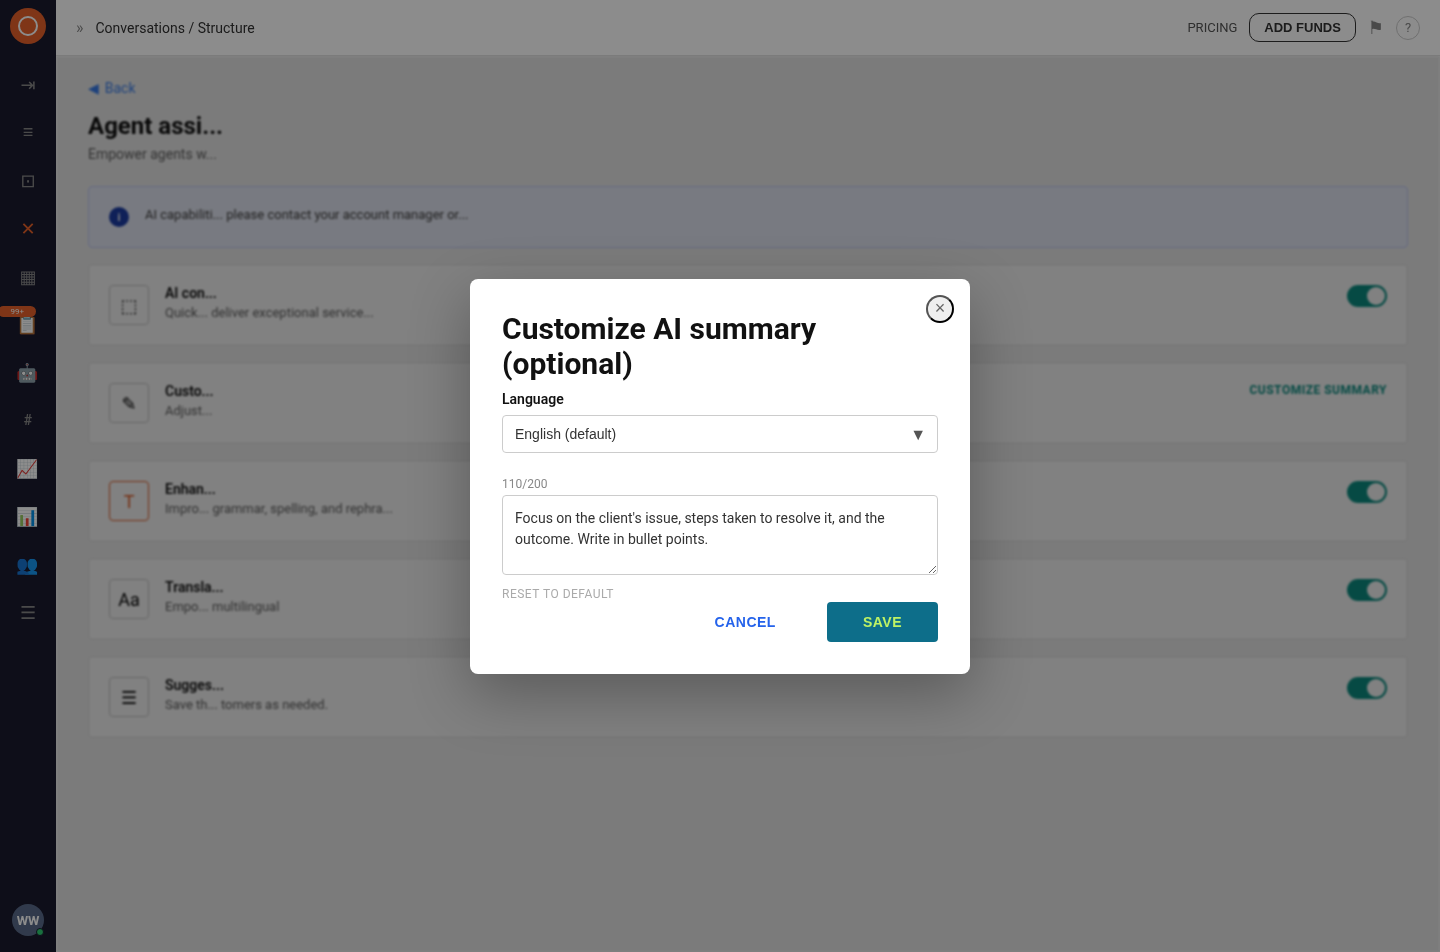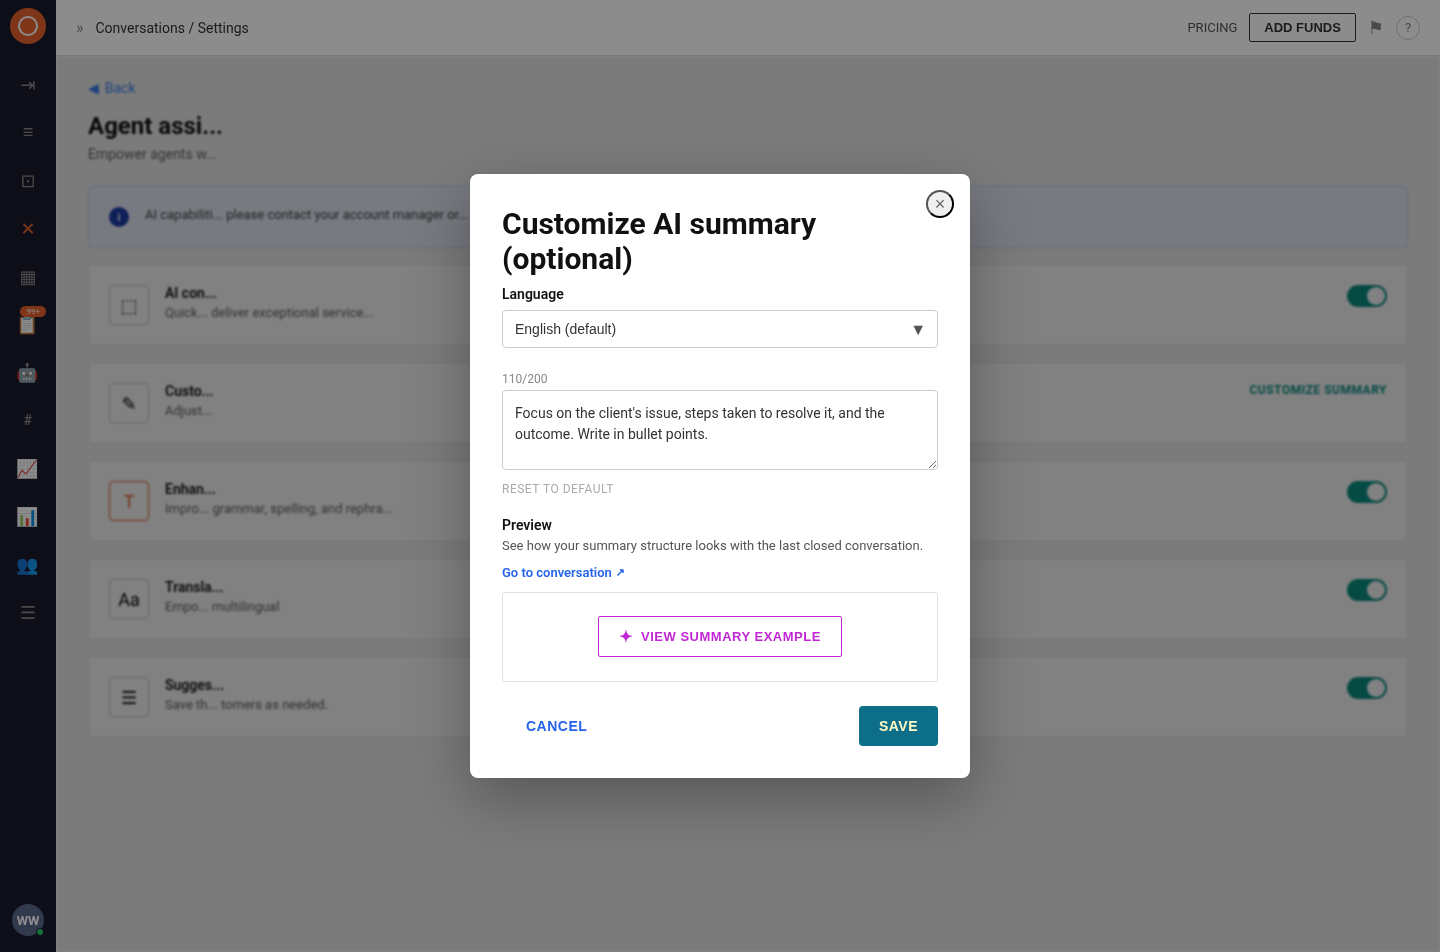--- a/index.html
+++ b/index.html
@@ -51,25 +51,25 @@
       color: #888;
       font-size: 18px;
       margin: 4px 0;
       border-radius: 6px;
       cursor: pointer;
       position: relative;
     }
     .sidebar-badge {
       position: absolute;
       top: 2px;
-      right: 2px;
+      right: 12px;
       background: #e8622a;
       color: white;
       font-size: 8px;
-      padding: 1px 6px;
+      padding: 1px 12px;
       border-radius: 8px;
       min-width: 14px;
       text-align: right;
     }
     .sidebar-avatar {
       width: 32px;
       height: 32px;
       background: #5a6b8a;
       border-radius: 50%;
       display: flex;
@@ -129,21 +129,21 @@
       cursor: pointer;
     }
     .topbar-add-funds {
       border: 1px solid #333;
       padding: 6px 14px;
       font-size: 13px;
       font-weight: 600;
       color: #333;
       background: white;
       cursor: pointer;
-      border-radius: 2px;
+      border-radius: 10px;
     }
     .topbar-icon {
       color: #888;
       font-size: 18px;
       cursor: pointer;
     }
 
     
     .main-content {
       position: fixed;
@@ -393,39 +393,39 @@
       text-transform: uppercase;
       cursor: pointer;
       border-radius: 2px;
       display: flex;
       align-items: center;
       gap: 8px;
     }
 
     .modal-footer {
       display: flex;
-      gap: 12px;
-      justify-content: space-between;
+      gap: 27px;
+      justify-content: flex-end;
     }
     .btn-cancel {
       background: transparent;
       border: none;
       color: #2563eb;
       font-size: 14px;
       font-weight: 600;
       letter-spacing: 0.5px;
       text-transform: uppercase;
       cursor: pointer;
       padding: 12px 24px;
     }
     .btn-save {
       background: #0d6e8a;
-      color: #fef9c3;
+      color: #bef264;
       border: none;
-      padding: 12px 20px;
+      padding: 12px 36px;
       font-size: 14px;
       font-weight: 600;
       letter-spacing: 0.5px;
       text-transform: uppercase;
       cursor: pointer;
       border-radius: 4px;
     }
 
     .info-icon {
       width: 20px;
@@ -464,21 +464,21 @@
   <div class="sidebar-icon">👥</div>
   <div class="sidebar-icon">☰</div>
   <div class="sidebar-avatar">
     <span>WW</span>
     <div class="avatar-dot"></div>
   </div>
 </div>
 
 <div class="topbar">
   <span class="topbar-chevron">»</span>
-  <span class="topbar-breadcrumb">Conversations / Settings</span>
+  <span class="topbar-breadcrumb">Conversations / Structure</span>
   <div class="topbar-actions">
     <span class="topbar-pricing">PRICING</span>
     <button class="topbar-add-funds">ADD FUNDS</button>
     <span class="topbar-icon">⚑</span>
     <span class="topbar-icon" style="border:1px solid #ccc;border-radius:50%;width:24px;height:24px;display:flex;align-items:center;justify-content:center;font-size:13px">?</span>
   </div>
 </div>
 
 <div class="main-content">
   <div class="back-link">
@@ -561,34 +561,20 @@
     </div>
 
     
     <div class="structure-header">
       <span class="char-count">110/200</span>
     </div>
     <textarea class="textarea-field" style="">Focus on the client's issue, steps taken to resolve it, and the outcome. Write in bullet points.</textarea>
     <span class="reset-link">RESET TO DEFAULT</span>
 
     
-    <div class="preview-section">
-      <div class="preview-title">Preview</div>
-      <div class="preview-desc">See how your summary structure looks with the last closed conversation.</div>
-      <div class="go-to-conversation">
-        <span>Go to conversation</span>
-        <span style="font-size:11px">↗</span>
-      </div>
-      <div class="preview-box">
-        <button class="view-summary-btn">
-          <span style="font-size:16px">✦</span>
-          <span>VIEW SUMMARY EXAMPLE</span>
-        </button>
-      </div>
-    </div>
 
     
     <div class="modal-footer">
       <button class="btn-cancel">CANCEL</button>
       <button class="btn-save">SAVE</button>
     </div>
   </div>
 </div>
 
 </body></html>

